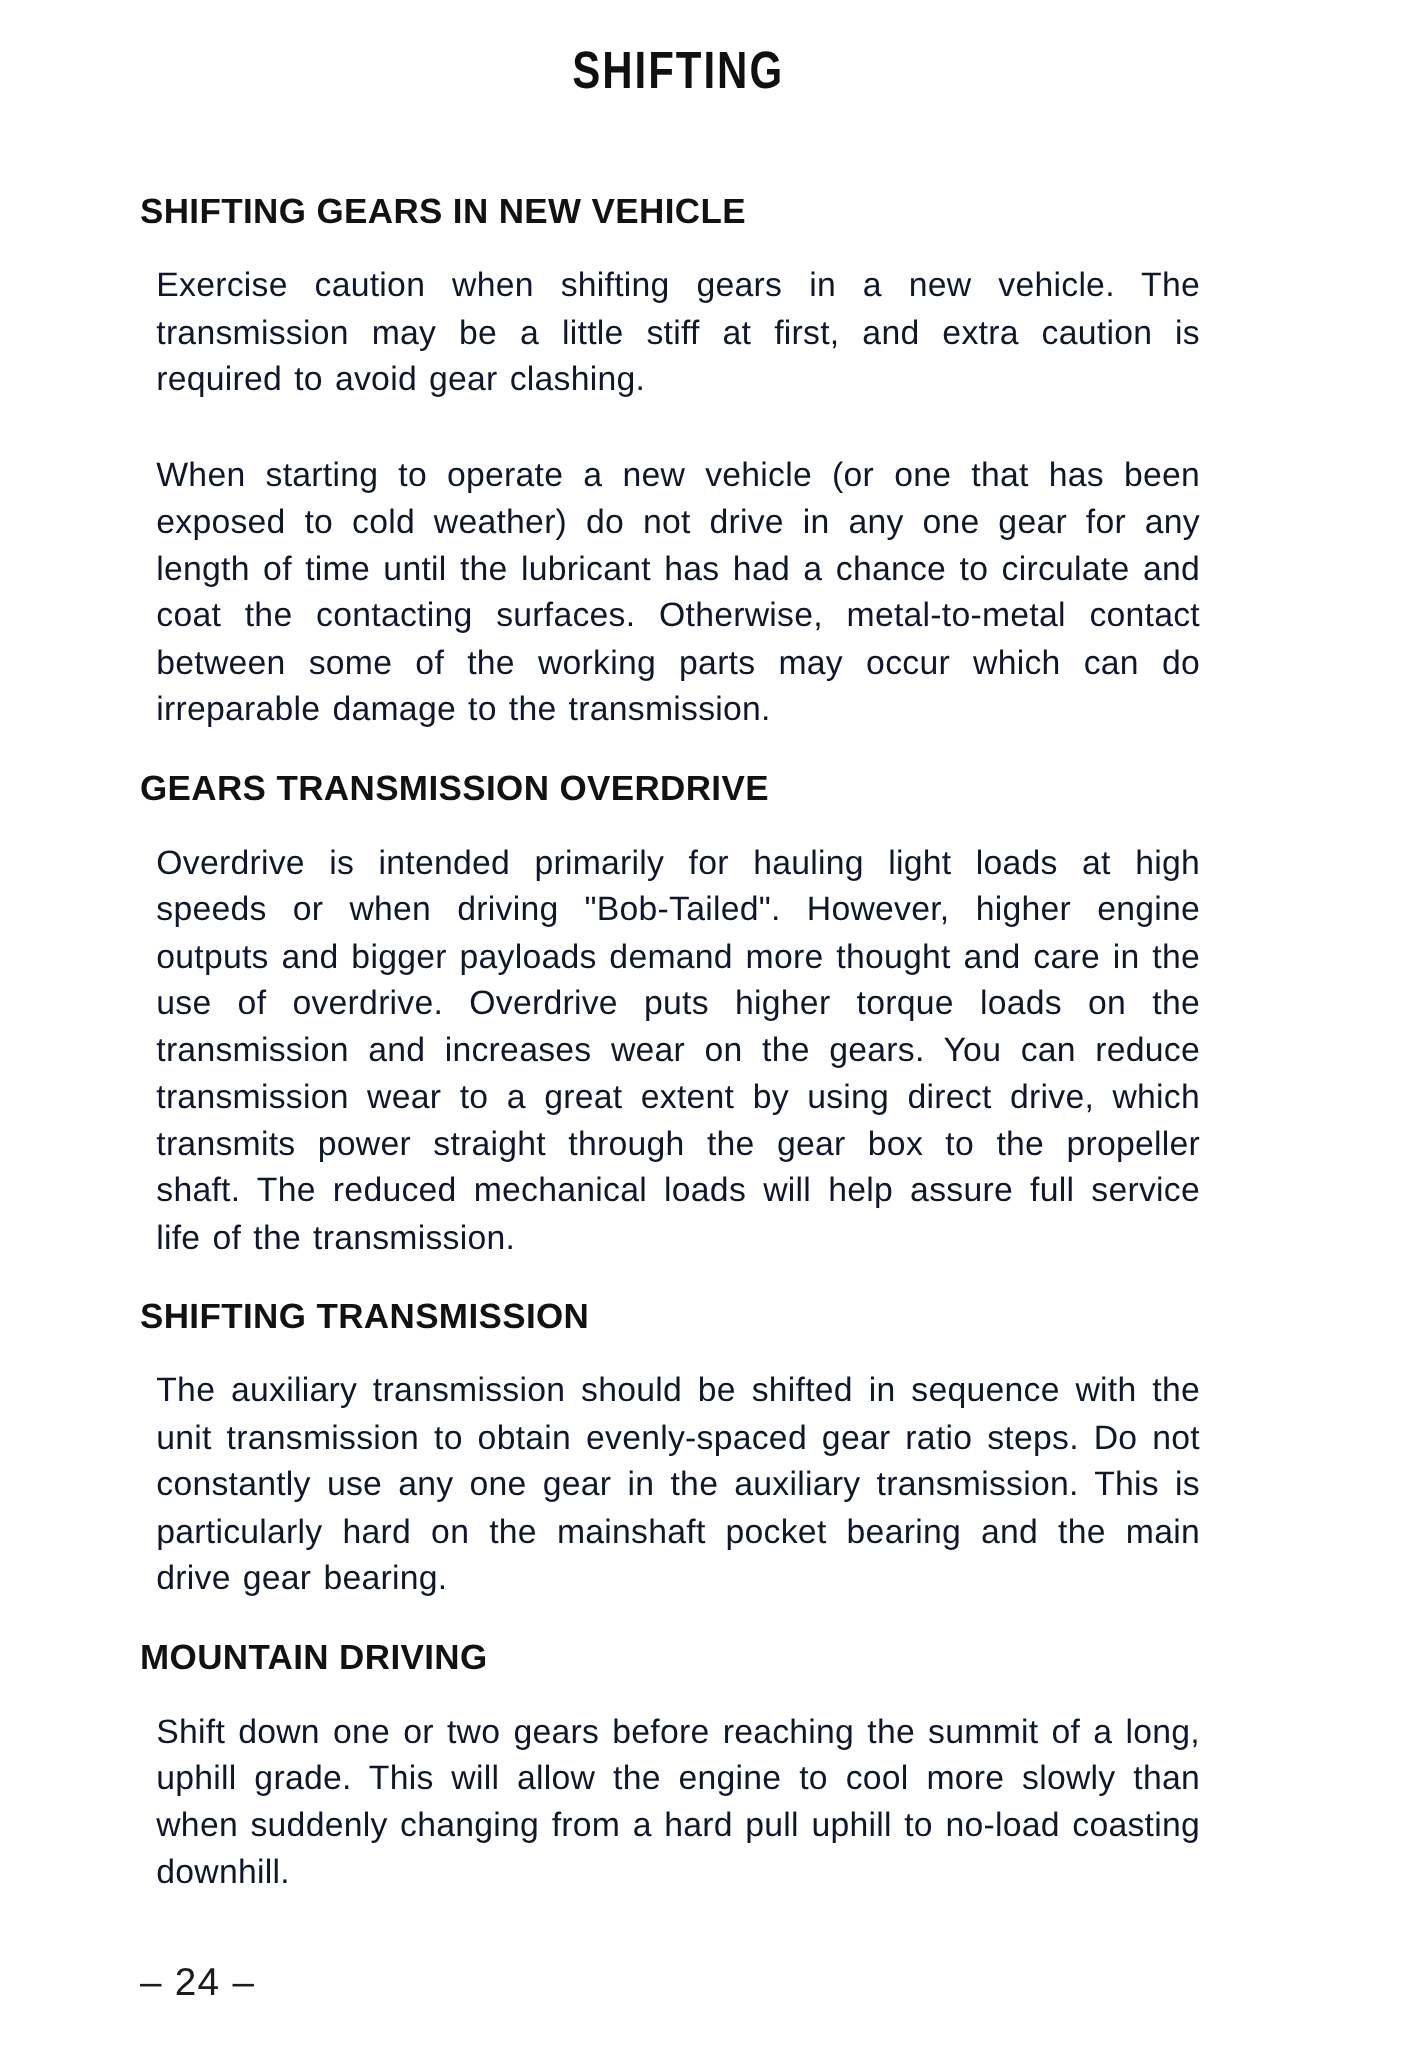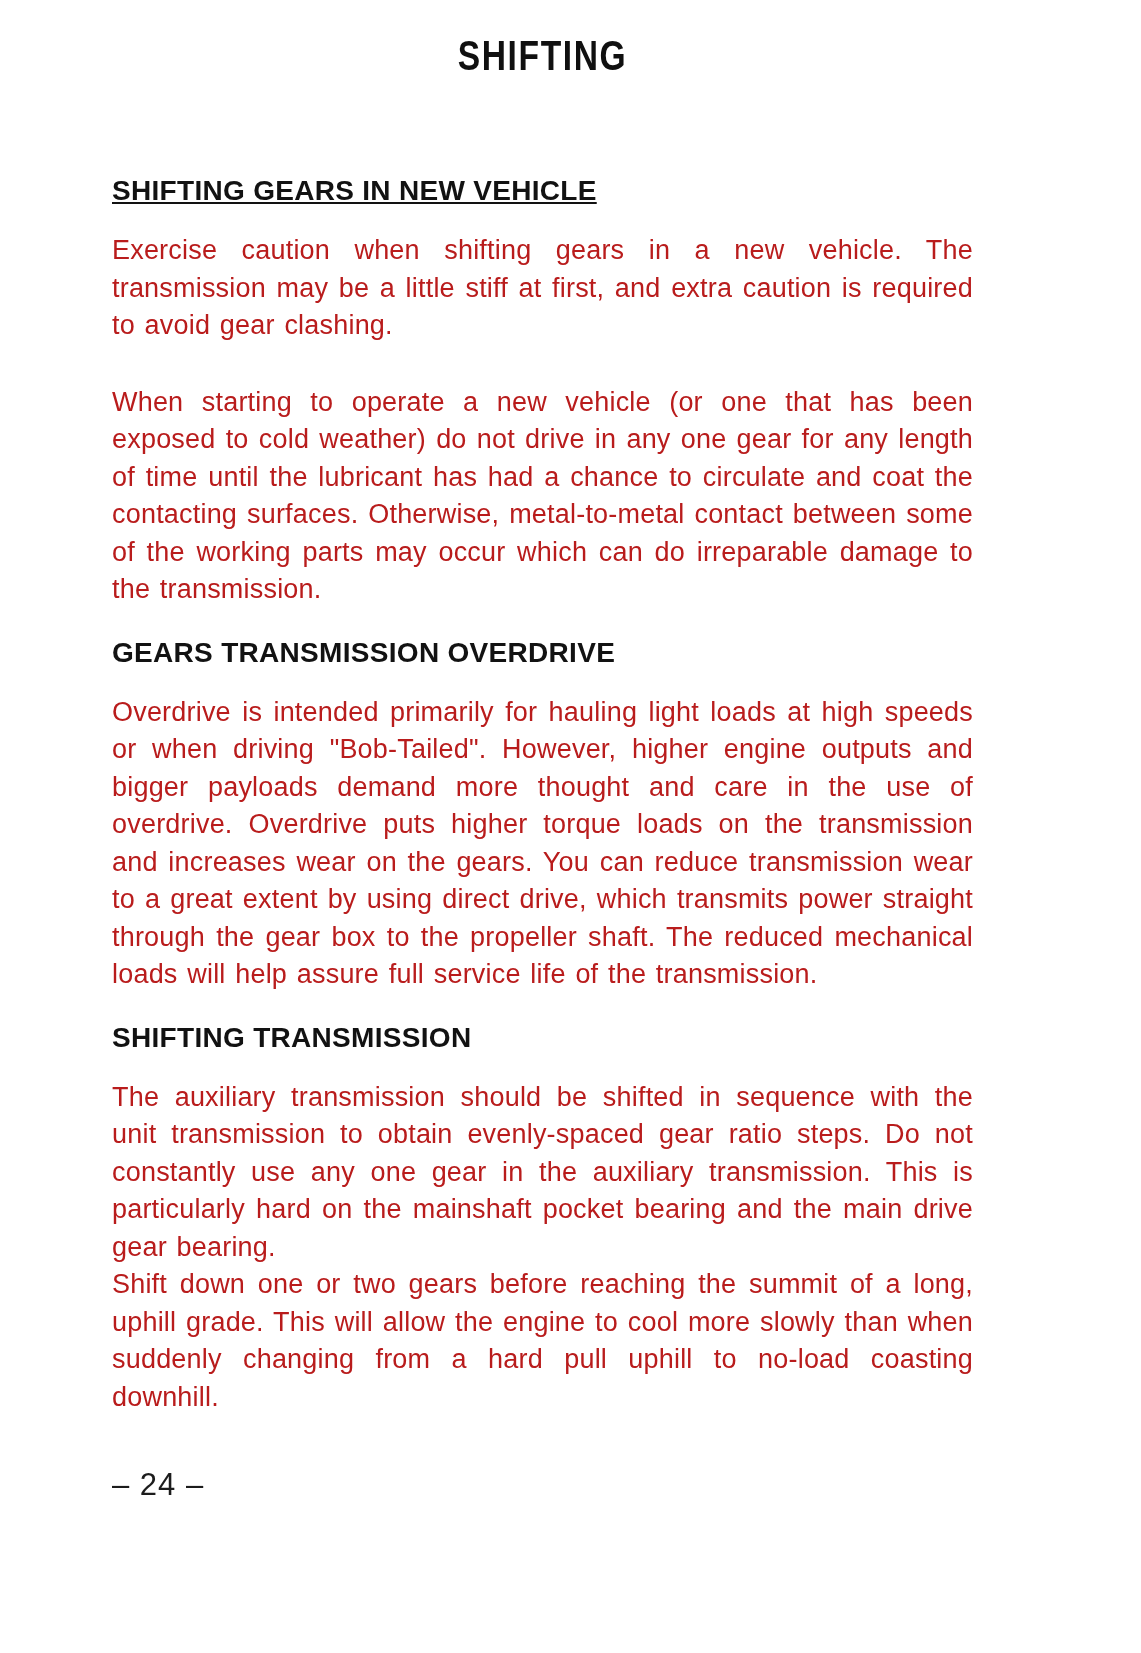--- a/index.html
+++ b/index.html
@@ -33,29 +33,29 @@
   }
   section { margin: 0; }
   .section-heading {
     margin: 27px 0 24px 0;
     font-size: 28px;
     line-height: 34px;
     font-weight: 700;
     letter-spacing: 0.3px;
     color: #121212;
   }
-  section:first-of-type .section-heading { margin-top: 96px; text-decoration: underline; }
+  section:first-of-type .section-heading { margin-top: 74px; }
   .body-paragraph {
-    margin: 0;
+    margin: 13px;
     font-size: 27px;
     line-height: 37.5px;
     letter-spacing: 0.2px;
     word-spacing: 2px;
     text-align: justify;
-    color: #b91c1c;
+    color: #0f172a;
   }
   .body-paragraph + .body-paragraph { margin-top: 39px; }
   .page-number {
     margin-top: 51px;
     font-size: 31px;
     line-height: 36px;
     letter-spacing: 1px;
     color: #1c1c1c;
   }
 </style>
@@ -76,18 +76,19 @@
     <h2 class="section-heading">GEARS TRANSMISSION OVERDRIVE</h2>
     <p class="body-paragraph">Overdrive is intended primarily for hauling light loads at high speeds or when driving "Bob-Tailed". However, higher engine outputs and bigger payloads demand more thought and care in the use of overdrive. Overdrive puts higher torque loads on the transmission and increases wear on the gears. You can reduce transmission wear to a great extent by using direct drive, which transmits power straight through the gear box to the propeller shaft. The reduced mechanical loads will help assure full service life of the transmission.</p>
   </section>
 
   <section>
     <h2 class="section-heading">SHIFTING TRANSMISSION</h2>
     <p class="body-paragraph">The auxiliary transmission should be shifted in sequence with the unit transmission to obtain evenly-spaced gear ratio steps. Do not constantly use any one gear in the auxiliary transmission. This is particularly hard on the mainshaft pocket bearing and the main drive gear bearing.</p>
   </section>
 
   <section>
+    <h2 class="section-heading">MOUNTAIN DRIVING</h2>
     <p class="body-paragraph">Shift down one or two gears before reaching the summit of a long, uphill grade. This will allow the engine to cool more slowly than when suddenly changing from a hard pull uphill to no-load coasting downhill.</p>
   </section>
 
   <div class="page-number">– 24 –</div>
 
 </div>
 
 </body></html>

